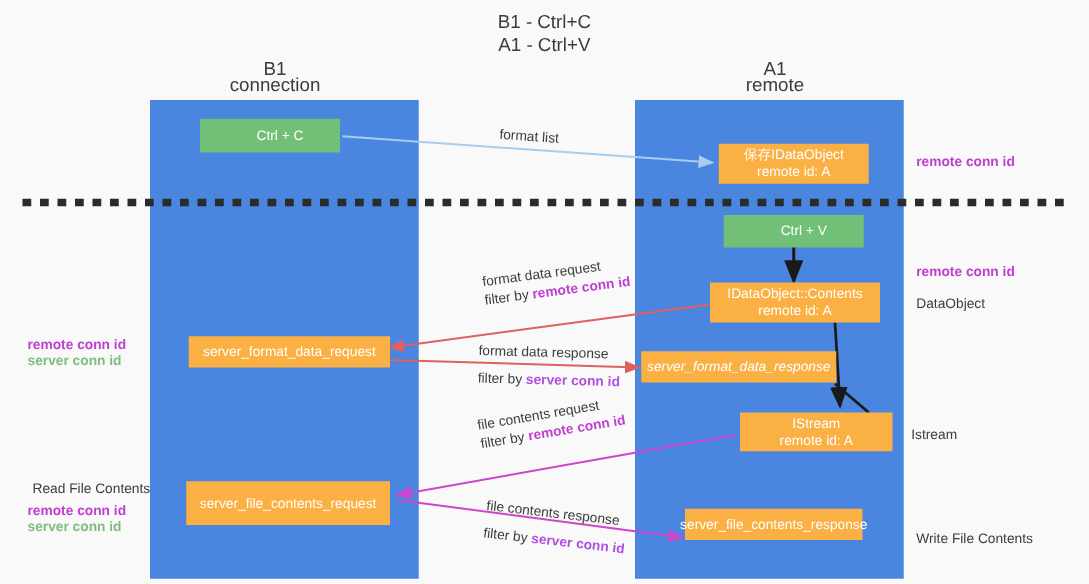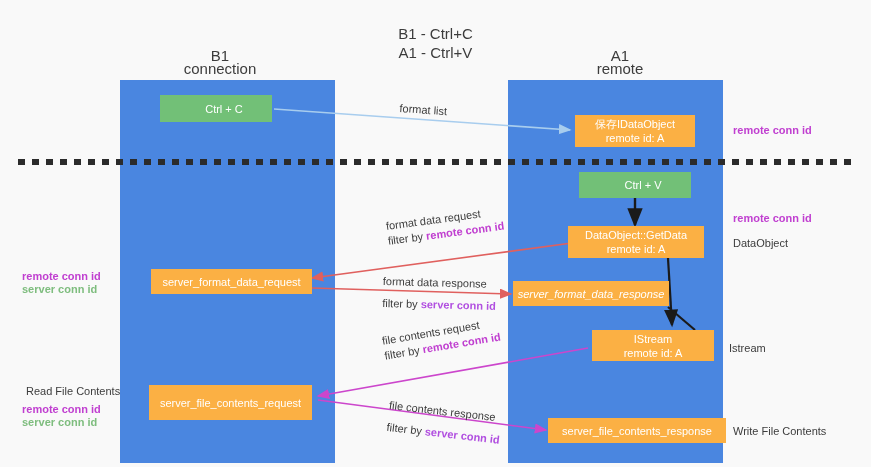--- a/index.html
+++ b/index.html
@@ -10,21 +10,21 @@
     color:#3c3c3c;
     overflow:hidden;
     position:relative;
   }
   #stage{position:absolute;left:0;top:0;width:871px;height:467px;}
   .abs{position:absolute;}
 
   
   .title{
     width:871px;text-align:center;top:8px;left:0;
-    font-size:15px;line-height:19px;color:#3c3c3c;margin-top:16px;
+    font-size:15px;line-height:19px;color:#3c3c3c;
   }
 
   
   .colhead{
     text-align:center;font-size:15px;line-height:13px;color:#3c3c3c;
   }
 
   
   .lane{background:#4a86e0;}
 
@@ -119,42 +119,42 @@
   <div class="abs box orange" style="left:575px;top:115px;width:120px;height:32px;">
     <span>保存IDataObject</span>
     <span>remote id: A</span>
   </div>
 
   <div class="abs box green" style="left:579px;top:172px;width:112px;height:26px;">
     <span>Ctrl + V</span>
   </div>
 
   <div class="abs box orange" style="left:568px;top:226px;width:136px;height:32px;">
-    <span>DataObject::GetData</span>
+    <span>IDataObject::Contents</span>
     <span>remote id: A</span>
   </div>
 
   <div class="abs box orange" style="left:151px;top:269px;width:161px;height:25px;">
     <span>server_format_data_request</span>
   </div>
 
   <div class="abs box orange" style="left:513px;top:281px;width:156px;height:25px;font-style:italic;">
     <span>server_format_data_response</span>
   </div>
 
   <div class="abs box orange" style="left:592px;top:330px;width:122px;height:31px;">
     <span>IStream</span>
     <span>remote id: A</span>
   </div>
 
   <div class="abs box orange" style="left:149px;top:385px;width:163px;height:35px;align-items:center;">
     <span>server_file_contents_request</span>
   </div>
 
-  <div class="abs box orange" style="left:548px;top:418px;width:178px;height:25px;">
+  <div class="abs box orange" style="left:548px;top:407px;width:142px;height:25px;">
     <span>server_file_contents_response</span>
   </div>
 
   <div class="abs cap" style="left:400px;top:101px;transform:rotate(4deg);">
     <span>format list</span>
   </div>
 
   <div class="abs cap" style="left:385px;top:219px;transform:rotate(-7.5deg);">
     <div>format data request</div>
     <div><span>filter by </span><span class="p">remote conn id</span></div>

